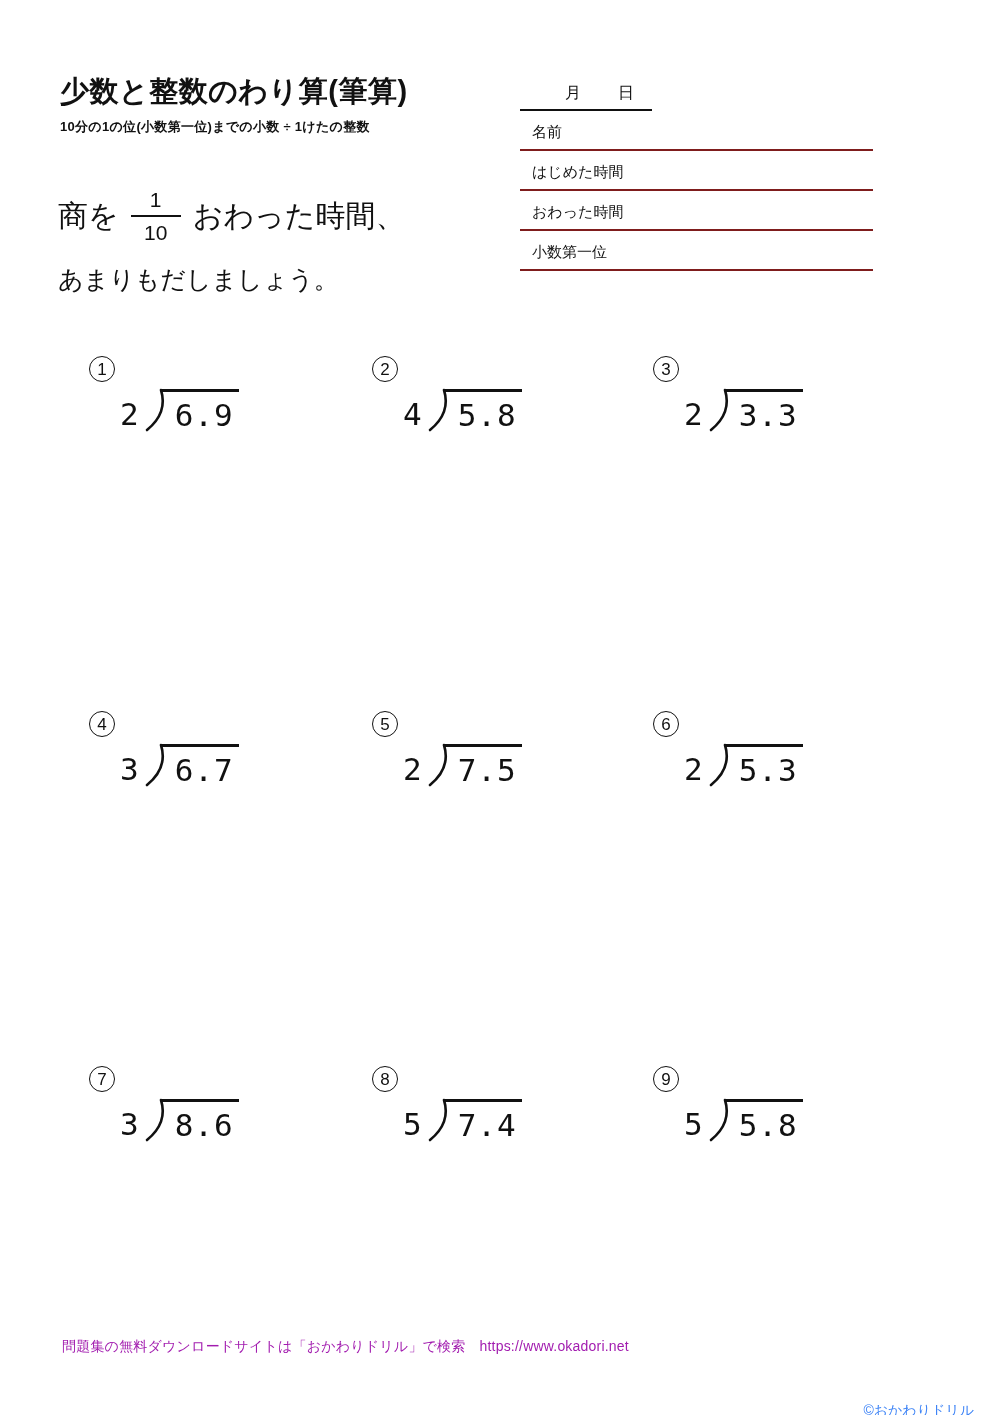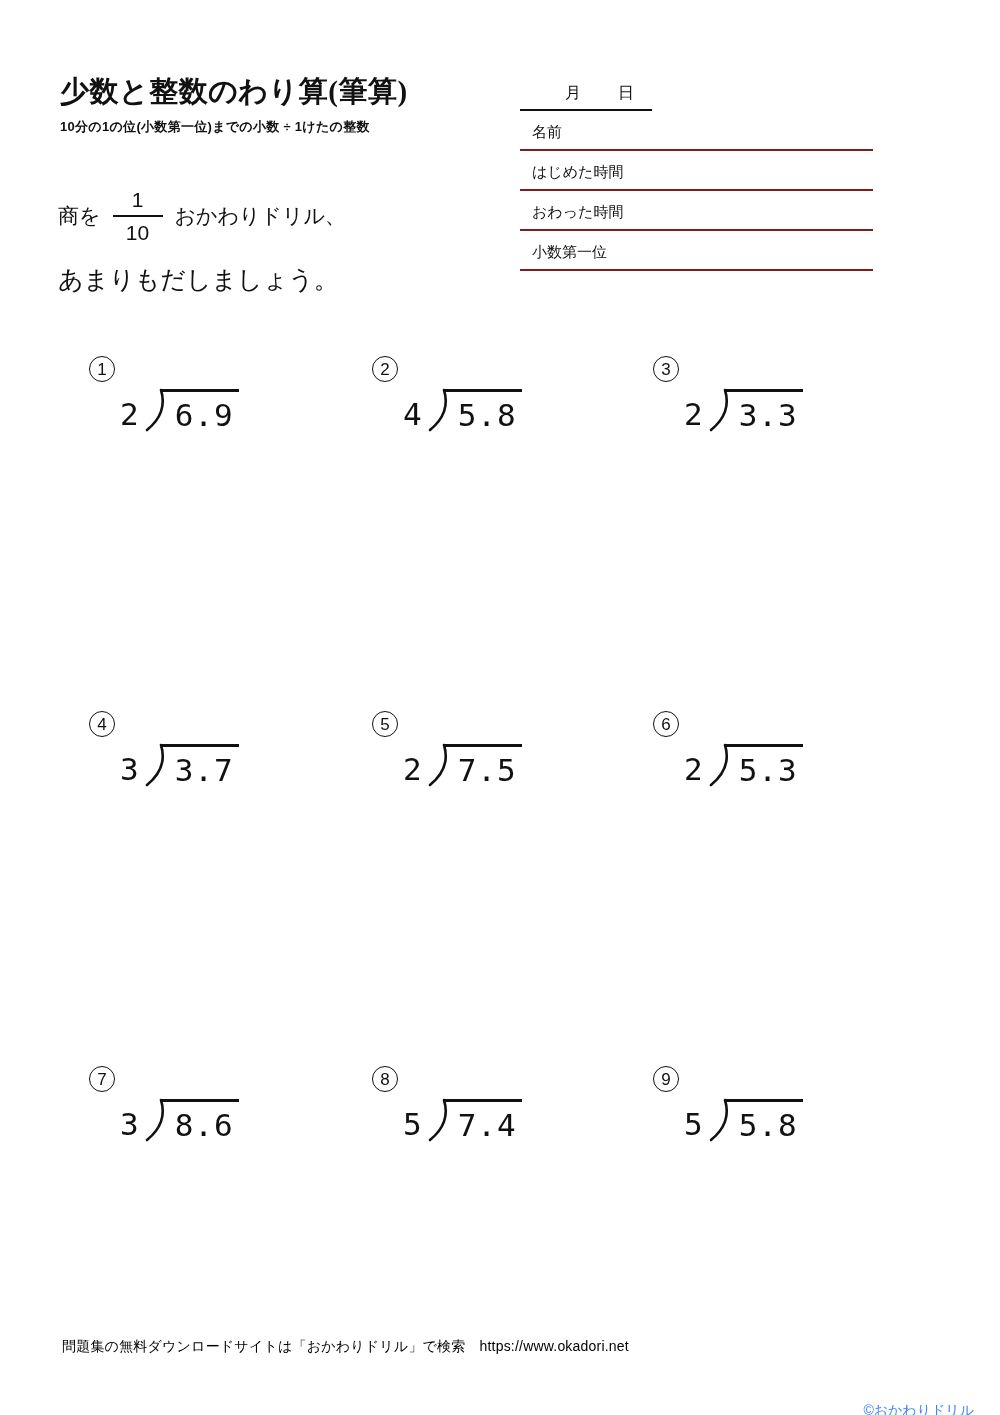--- a/index.html
+++ b/index.html
@@ -9,21 +9,21 @@
     width:1000px; height:1415px;
     margin:0 auto;
     background:#ffffff;
     color:#111111;
     font-family:"Liberation Sans","DejaVu Sans",sans-serif;
     overflow:hidden;
   }
   
   .title {
     position:absolute; left:60px; top:72px;
-    font-size:29px; font-weight:bold; letter-spacing:0.5px;font-family:Liberation Serif, serif;
+    font-size:29px; font-weight:bold; letter-spacing:0.5px;
   }
   .subtitle {
     position:absolute; left:60px; top:118px;
     font-size:13px; font-weight:bold; letter-spacing:0.3px;
   }
   
   .form { position:absolute; left:520px; top:78px; width:353px; }
   .form .date-row {
     position:relative; width:132px; height:33px;
     border-bottom:2px solid #111;
@@ -31,21 +31,21 @@
   .form .date-row .m { position:absolute; left:45px; top:5px; font-size:16px; }
   .form .date-row .d { position:absolute; left:98px; top:5px; font-size:16px; }
   .form .row {
     position:relative; width:353px; height:40px;
     border-bottom:2px solid #7f1d1d;
   }
   .form .row span { position:absolute; left:12px; top:12px; font-size:15px; }
   
   .instruction { position:absolute; left:58px; top:186px; }
   .instr-line1 { display:flex; align-items:center; }
-  .instr-line1 .txt { font-size:21px; }
+  .instr-line1 .txt { font-size:30px; }
   .fraction {
     display:inline-flex; flex-direction:column; align-items:center;
     margin:0 12px; min-width:50px;
   }
   .fraction .num { font-size:21px; line-height:1.3; }
   .fraction .bar { width:50px; height:0; border-top:2px solid #111; margin:2px 0; }
   .fraction .den { font-size:21px; line-height:1.3;text-align:right; }
   .instr-line2 { margin-top:16px; font-size:25px; }
   
   .problem { position:absolute; }
@@ -70,21 +70,21 @@
     text-align:center;
   }
   .radical svg { position:absolute; left:-16px; top:-3px; overflow:visible; }
   .dividend { letter-spacing:1px; white-space:nowrap; }
   
   .c1 { left:89px; }  .c2 { left:372px; } .c3 { left:653px; }
   .r1 { top:356px; }  .r2 { top:711px; }  .r3 { top:1066px; }
   
   .footer-left {
     position:absolute; left:62px; top:1338px;
-    font-size:14px; color:#000000; letter-spacing:0.2px;
+    font-size:14px; color:#a21caf; letter-spacing:0.2px;
   }
   .footer-left .url { margin-left:14px; }
   .footer-right {
     position:absolute; right:26px; top:1402px;
     font-size:14px; color:#3b82f6;
   }
 </style>
 </head>
 <body>
 
@@ -113,21 +113,21 @@
   </div>
 
   <div class="instruction">
     <div class="instr-line1">
       <span class="txt">商を</span>
       <span class="fraction">
         <span class="num">1</span>
         <span class="bar"></span>
         <span class="den">10</span>
       </span>
-      <span class="txt">おかわりドリル、</span>
+      <span class="txt">おわった時間、</span>
     </div>
     <div class="instr-line2">あまりもだしましょう。</div>
   </div>
 
   <div class="problem c1 r1">
     <div class="badge">1</div>
     <div class="division">
       <span class="divisor">2</span>
       <span class="radical">
         <svg width="18" height="42" viewBox="0 0 18 42">
@@ -165,21 +165,21 @@
   </div>
 
   <div class="problem c1 r2">
     <div class="badge">4</div>
     <div class="division">
       <span class="divisor">3</span>
       <span class="radical">
         <svg width="18" height="42" viewBox="0 0 18 42">
             <path d="M16 1 C 20 14, 18 28, 2 41" fill="none" stroke="#111" stroke-width="2.6" stroke-linecap="round"></path>
           </svg>
-        <span class="dividend">3.7</span>
+        <span class="dividend">6.7</span>
       </span>
     </div>
   </div>
 
   <div class="problem c2 r2">
     <div class="badge">5</div>
     <div class="division">
       <span class="divisor">2</span>
       <span class="radical">
         <svg width="18" height="42" viewBox="0 0 18 42">

